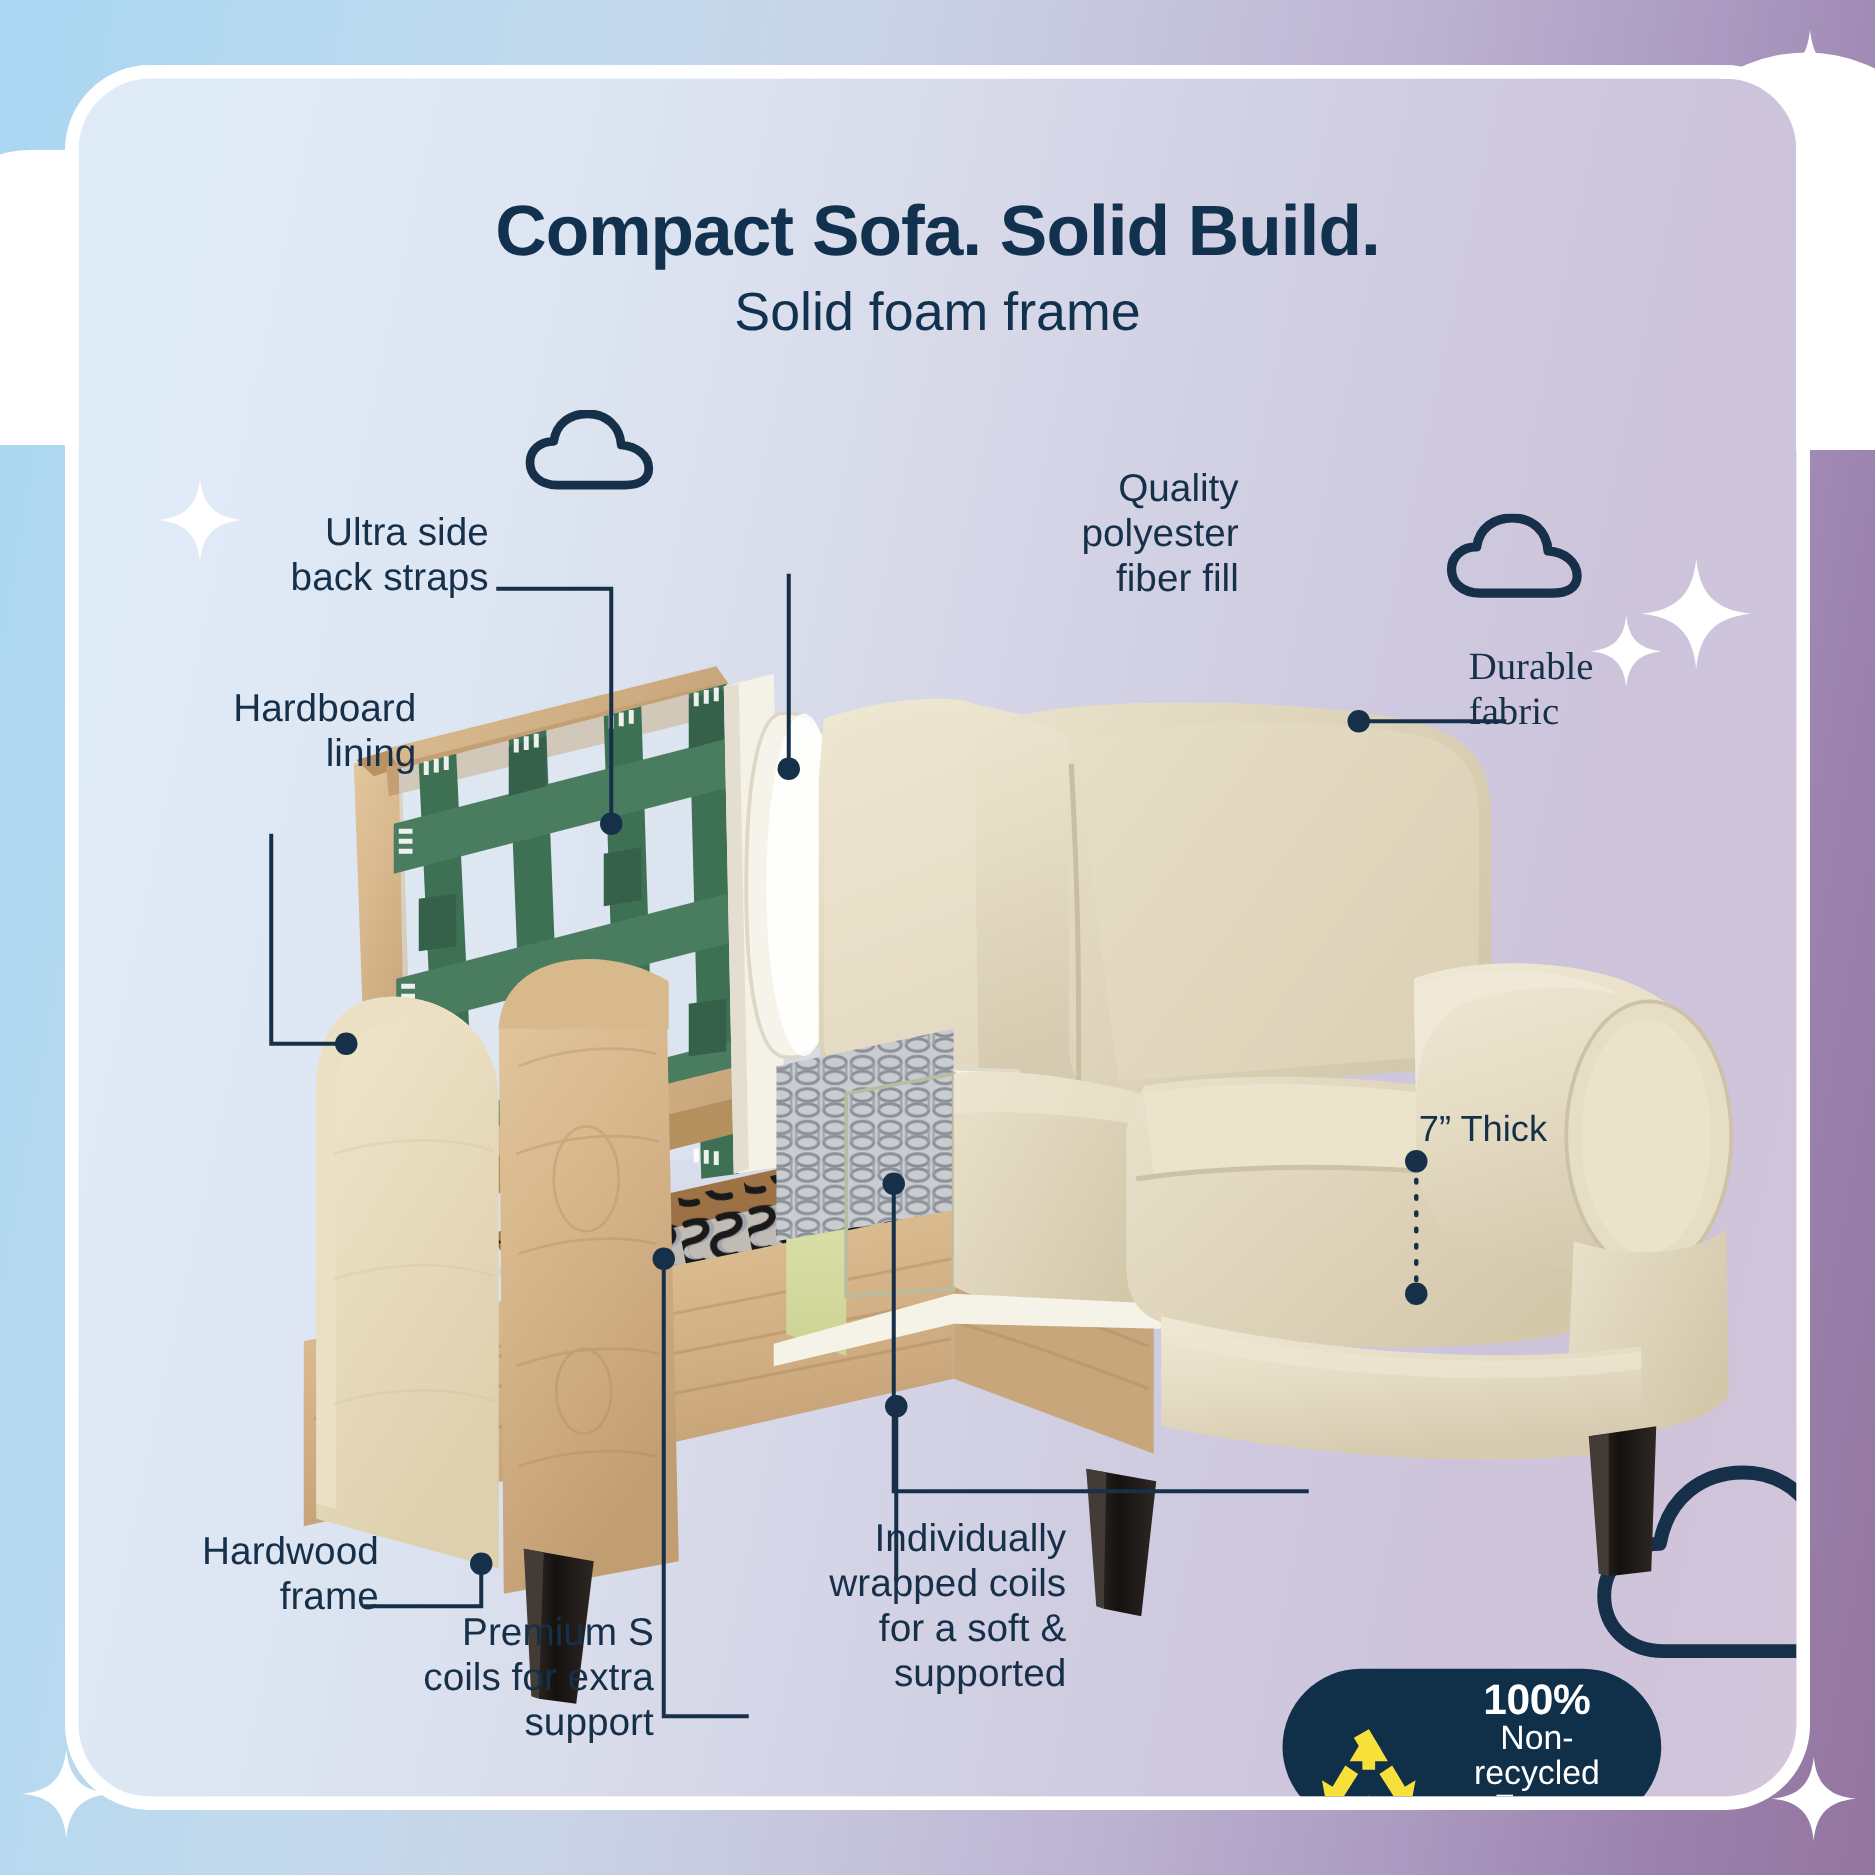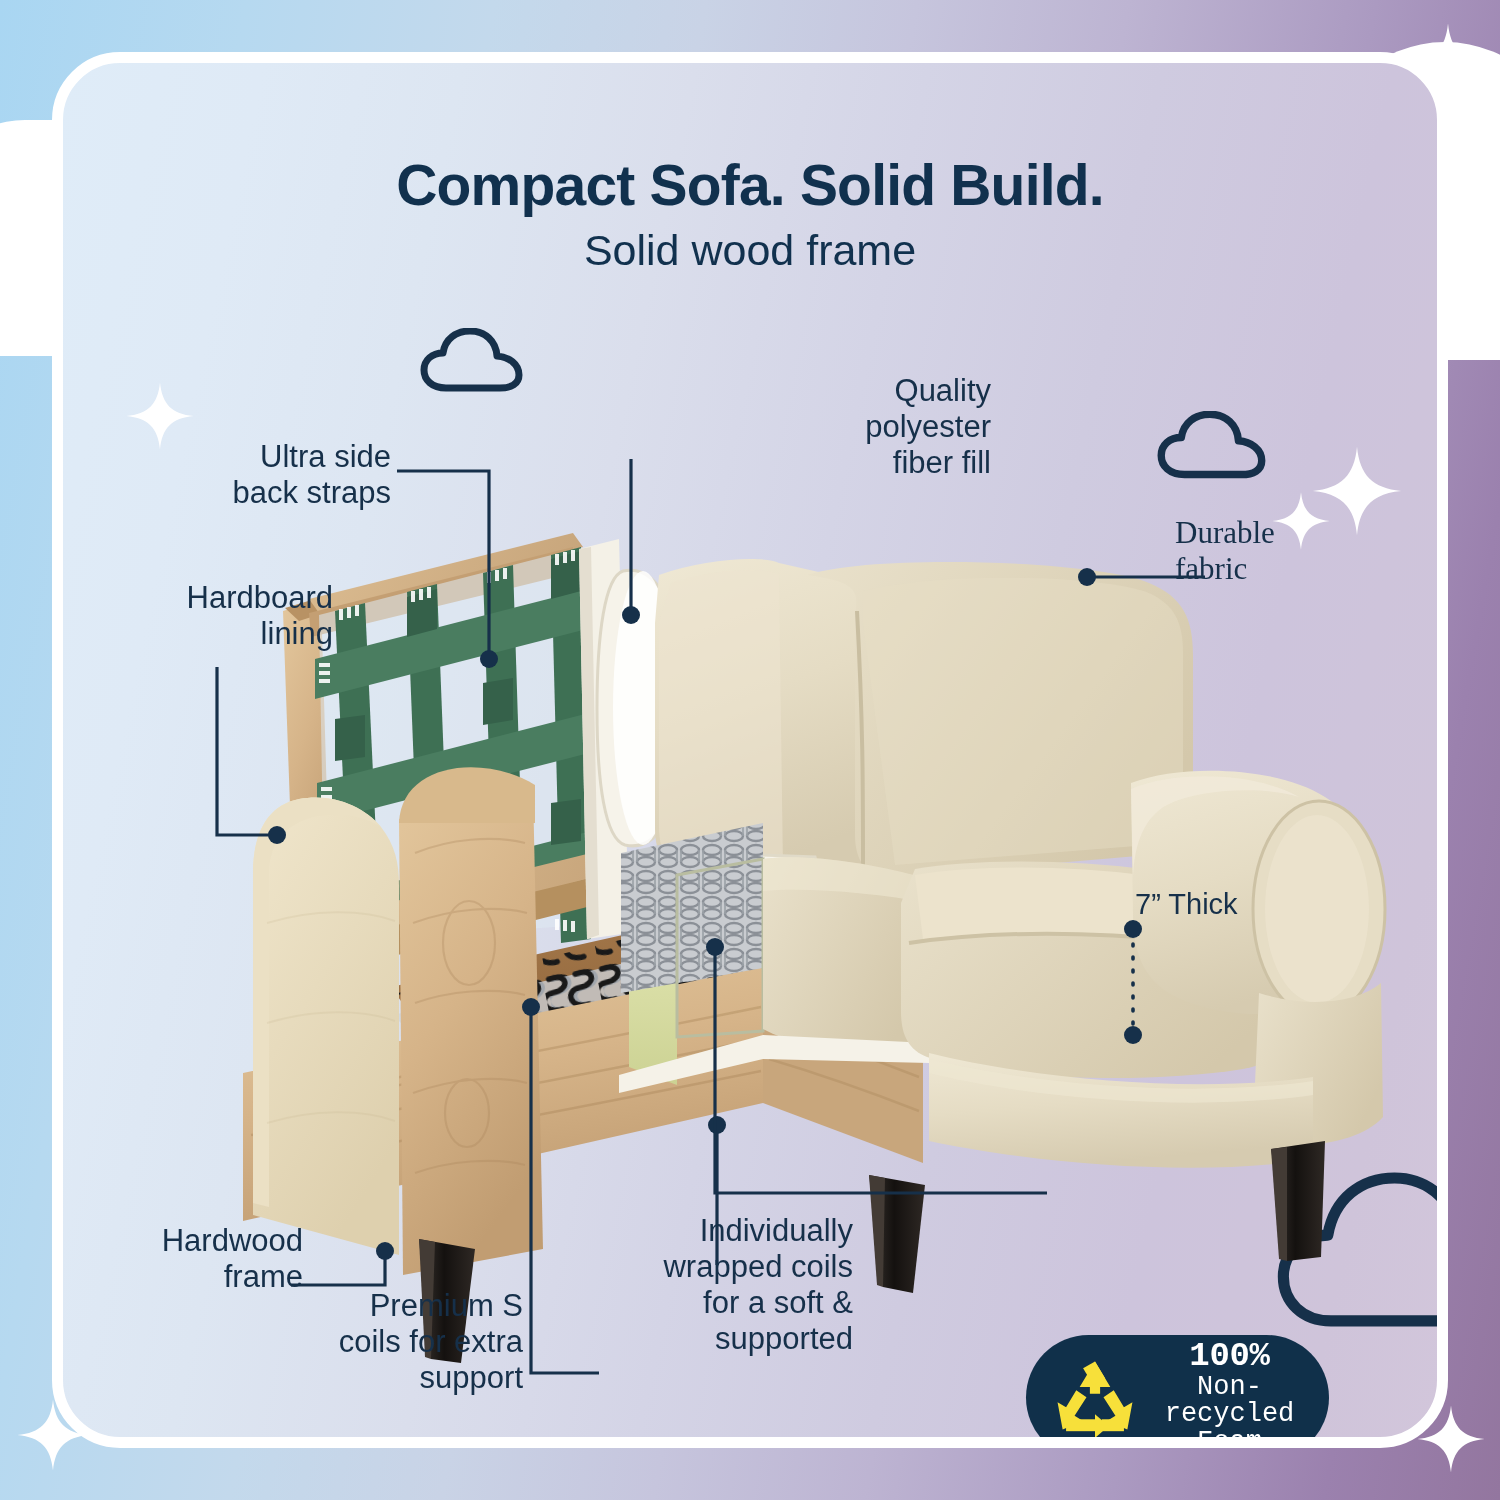--- a/index.html
+++ b/index.html
@@ -54,21 +54,21 @@
 
   
   .label {
     position: absolute; z-index: 45;
     color: #16304a;
     font-size: 31px;
     line-height: 1.16;
     font-weight: 400;
     white-space: pre-line;
   }
-  .label.r { text-align: right; margin-top: 31px; }
+  .label.r { text-align: right; }
   .label.c { text-align: right; }
   .label.l { text-align: left; font-family: Liberation Serif, serif; }
 
   .lbl-thick {
     position: absolute; z-index: 46;
     color: #16304a; font-size: 29px;
   }
 
   
   .leader { position: absolute; z-index: 44; }
@@ -78,24 +78,23 @@
   #sofa { position: absolute; left: 0; top: 0; width: 1396px; height: 1396px; z-index: 20; }
   #sofa svg { display: block; }
 
   
   #badge {
     position: absolute;
     left: 963px; top: 1272px;
     width: 303px; height: 125px;
     background: #10304a;
     border-radius: 63px;
-    display: flex; align-items: center; gap: 14px;
+    display: flex; align-items: flex-end; gap: 14px;
     padding: 0 22px 0 26px;
     z-index: 50;
-    font-family: Liberation Mono, monospace;
   }
   #badge .recycle { flex: 0 0 auto; }
   #badge .btext { color: #ffffff; line-height: 1.02; text-align: center; flex: 1; }
   #badge .b1 { font-size: 34px; font-weight: 700; letter-spacing: -0.3px; }
   #badge .b2 { font-size: 27px; font-weight: 400; }
   #badge .b3 { font-size: 27px; font-weight: 400; }
 </style>
 </head>
 <body>
 
@@ -139,21 +138,21 @@
   </svg>
   <svg class="cloud-outline" style="left:1094px; top:348px;" width="110" height="70" viewBox="0 0 104 66">
     <path d="M26 60 C12 60 4 52 4 42 C4 32 12 25 23 25 C25 11 36 3 50 3 C65 3 76 13 77 28 C89 29 99 36 99 47 C99 56 91 60 80 60 Z" fill="none" stroke="#16304a" stroke-width="7" stroke-linejoin="round"></path>
   </svg>
   <svg class="cloud-outline" style="left:1214px; top:1108px;" width="270" height="160" viewBox="0 0 170 100">
     <path d="M34 94 C16 94 4 82 4 66 C4 51 16 40 32 40 C36 17 53 4 74 4 C96 4 113 20 115 43 C135 44 150 56 150 73 C150 86 139 94 124 94 Z" fill="none" stroke="#16304a" stroke-width="7" stroke-linejoin="round"></path>
   </svg>
 
   <div id="headings">
     <div id="title">Compact Sofa. Solid Build.</div>
-    <div id="subtitle">Solid wood frame</div>
+    <div id="subtitle">Solid foam frame</div>
   </div>
 
   <div id="sofa">
   <svg width="1396" height="1396" viewBox="0 0 1396 1396">
     <defs>
       <linearGradient id="gFab" x1="0" y1="0" x2="0.3" y2="1">
         <stop offset="0" stop-color="#efe8d4"></stop>
             <stop offset="0.5" stop-color="#e5dcc4"></stop>
         <stop offset="1" stop-color="#d6cbb0"></stop>
       </linearGradient>

